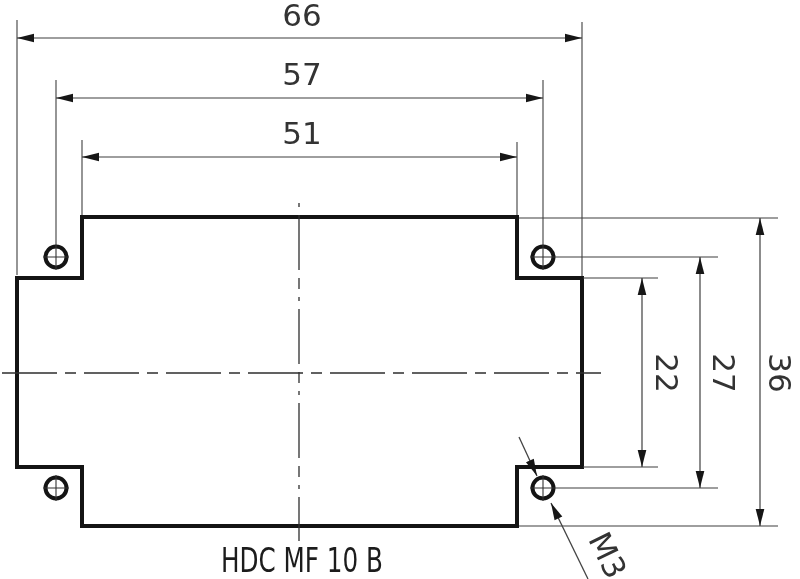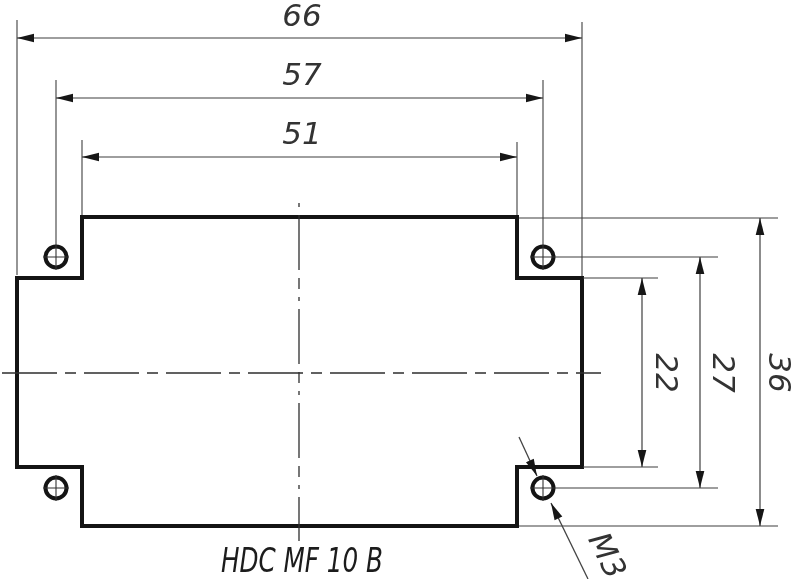--- a/index.html
+++ b/index.html
@@ -9,21 +9,20 @@
     width: 800px;
     height: 579px;
     overflow: hidden;
     font-family: "DejaVu Sans", sans-serif;
   }
   .canvas {
     position: relative;
     width: 800px;
     height: 579px;
     background: #ffffff;
-    font-style: italic;
   }
   svg { display: block; }
   .outline      { stroke: #141414; stroke-width: 4;   fill: none; }
   .hole-ring    { stroke: #141414; stroke-width: 4;   fill: #ffffff; }
   .hole-cross   { stroke: #333333; stroke-width: 1.1; fill: none; }
   .centerline   { stroke: #2e2e2e; stroke-width: 1.3; fill: none; }
   .dim-line     { stroke: #3f3f3f; stroke-width: 1.2; fill: none; }
   .ext-line     { stroke: #3f3f3f; stroke-width: 1.1; fill: none; }
   .leader       { stroke: #444444; stroke-width: 1.3; fill: none; }
   .dim-text {

